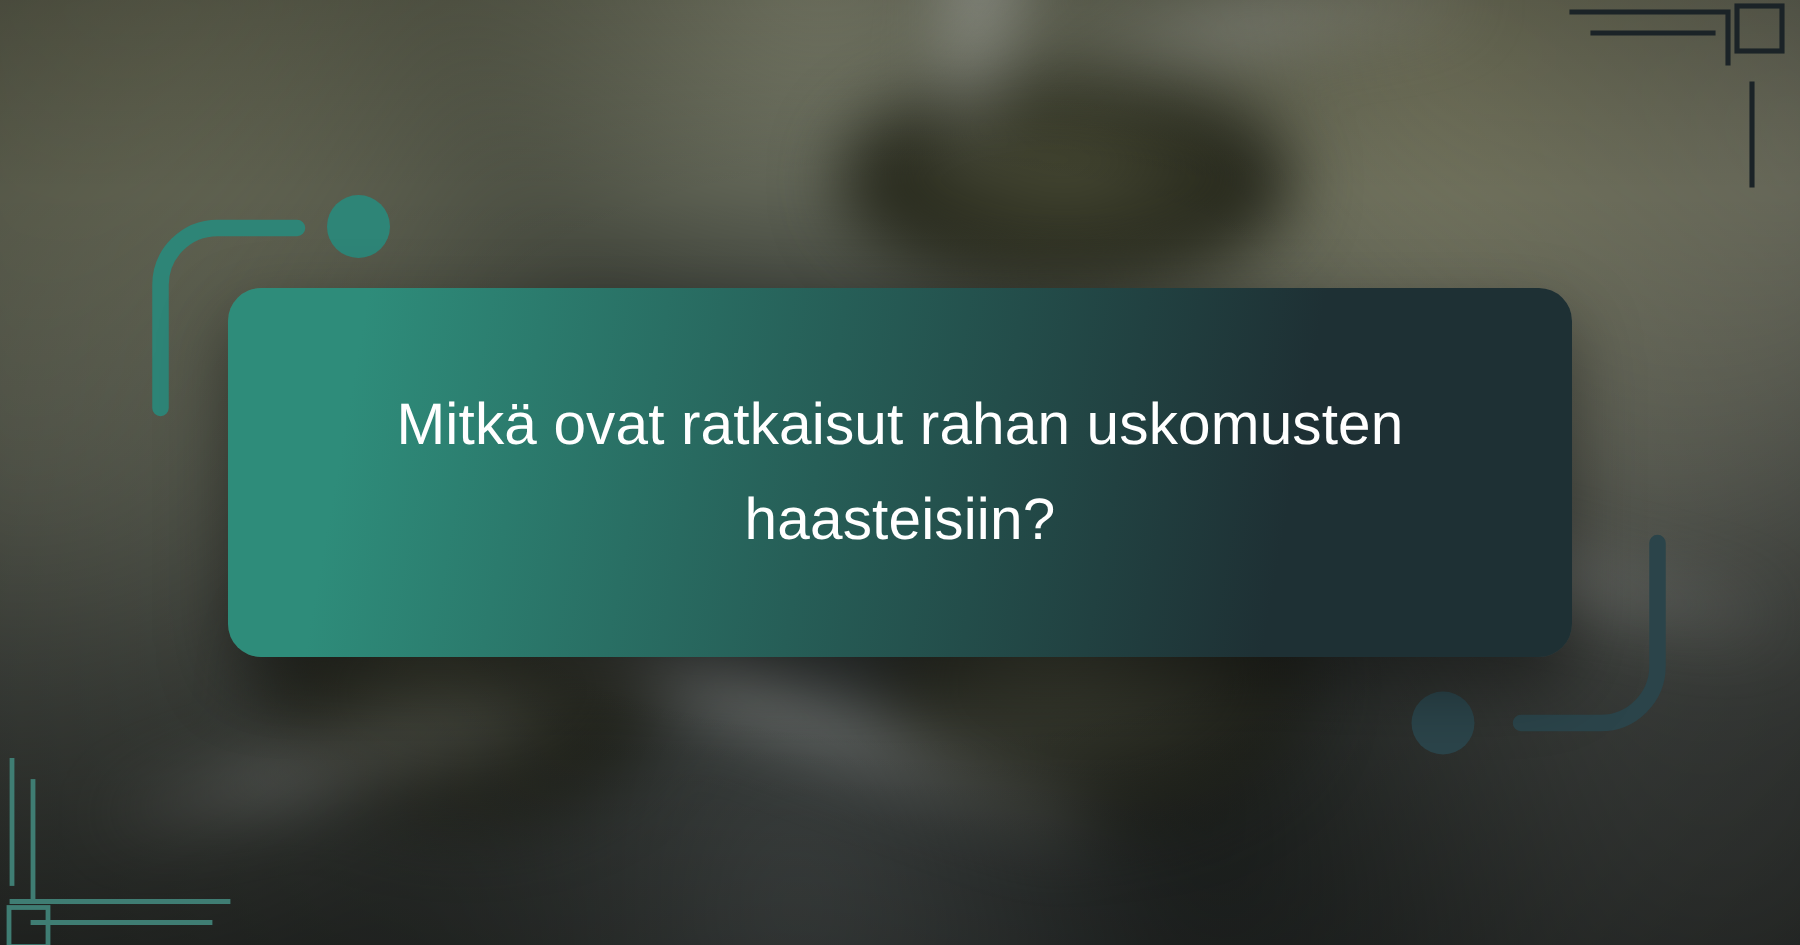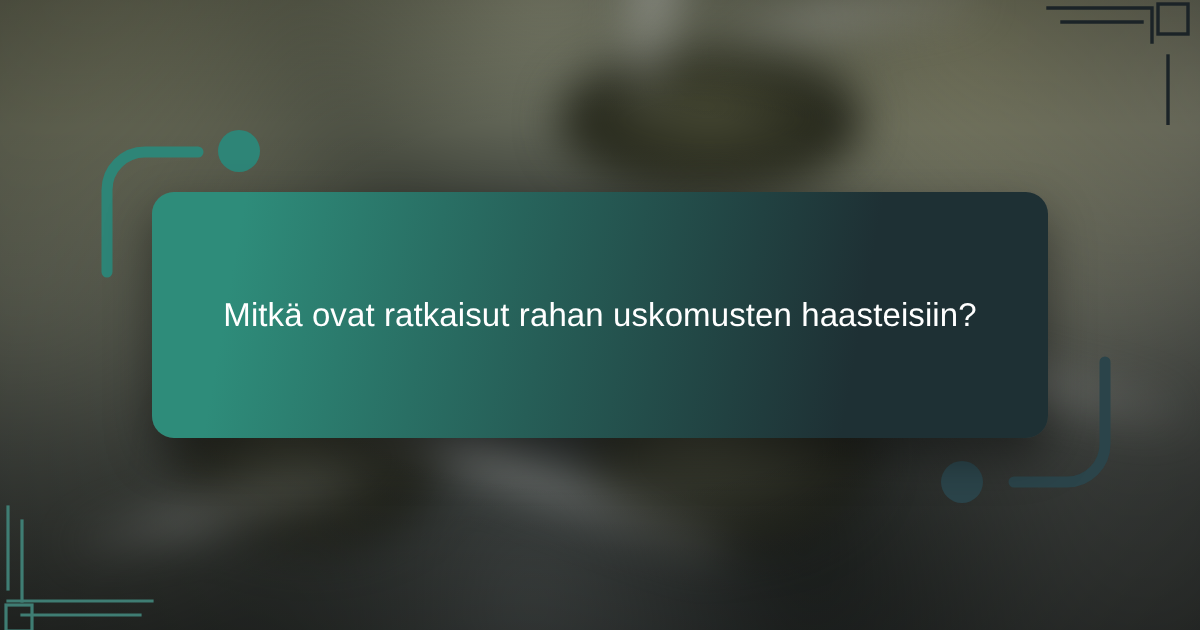--- a/index.html
+++ b/index.html
@@ -118,21 +118,21 @@
     display: flex;
     align-items: center;
     justify-content: center;
     box-sizing: border-box;
     padding: 0 58px;
     box-shadow: 0 18px 46px rgba(0,0,0,0.42);
   }
   .card-title {
     margin: 0;
     color: #ffffff;
-    font-size: 33px;
+    font-size: 39px;
     font-weight: 400;
     line-height: 1.62;
     letter-spacing: 0.1px;
     text-align: center;
     text-rendering: geometricPrecision;
   }
 </style>
 </head>
 <body>
 

